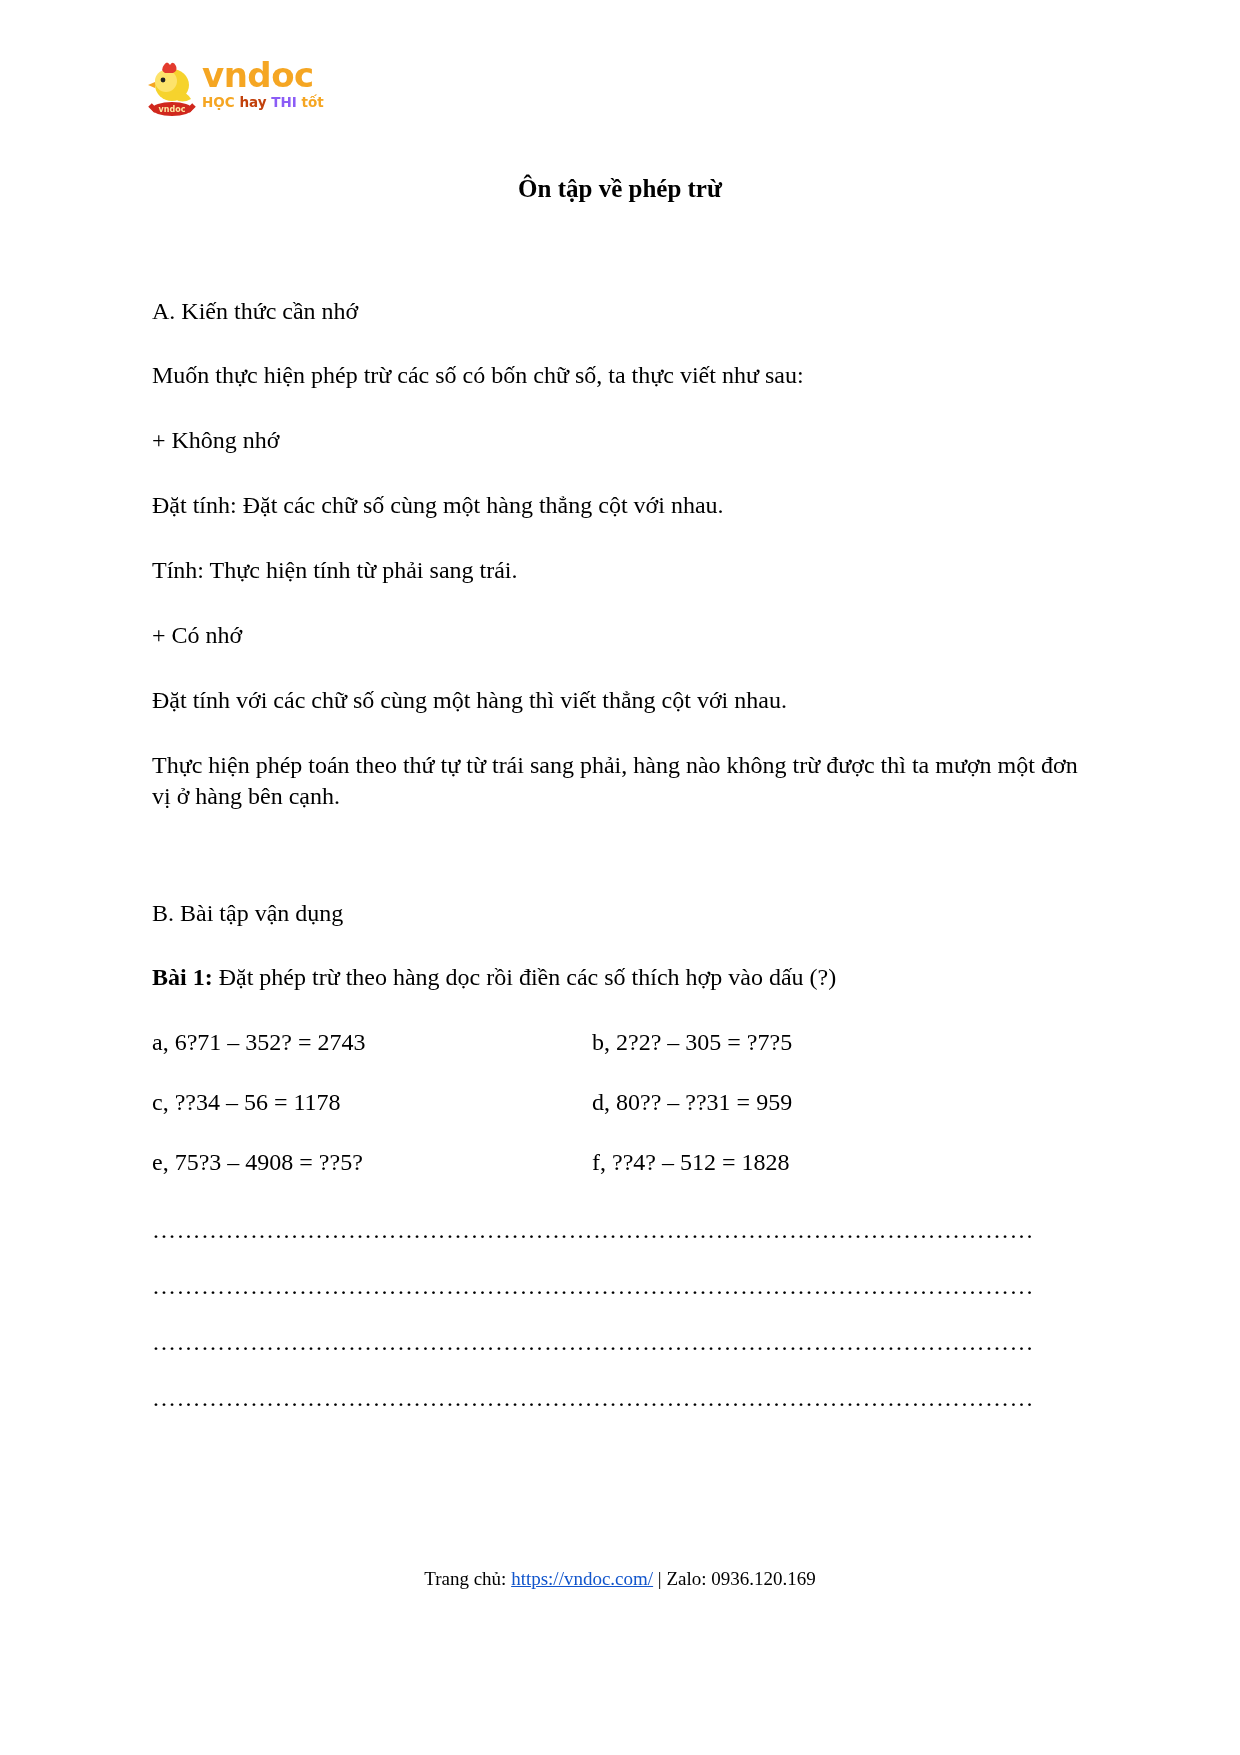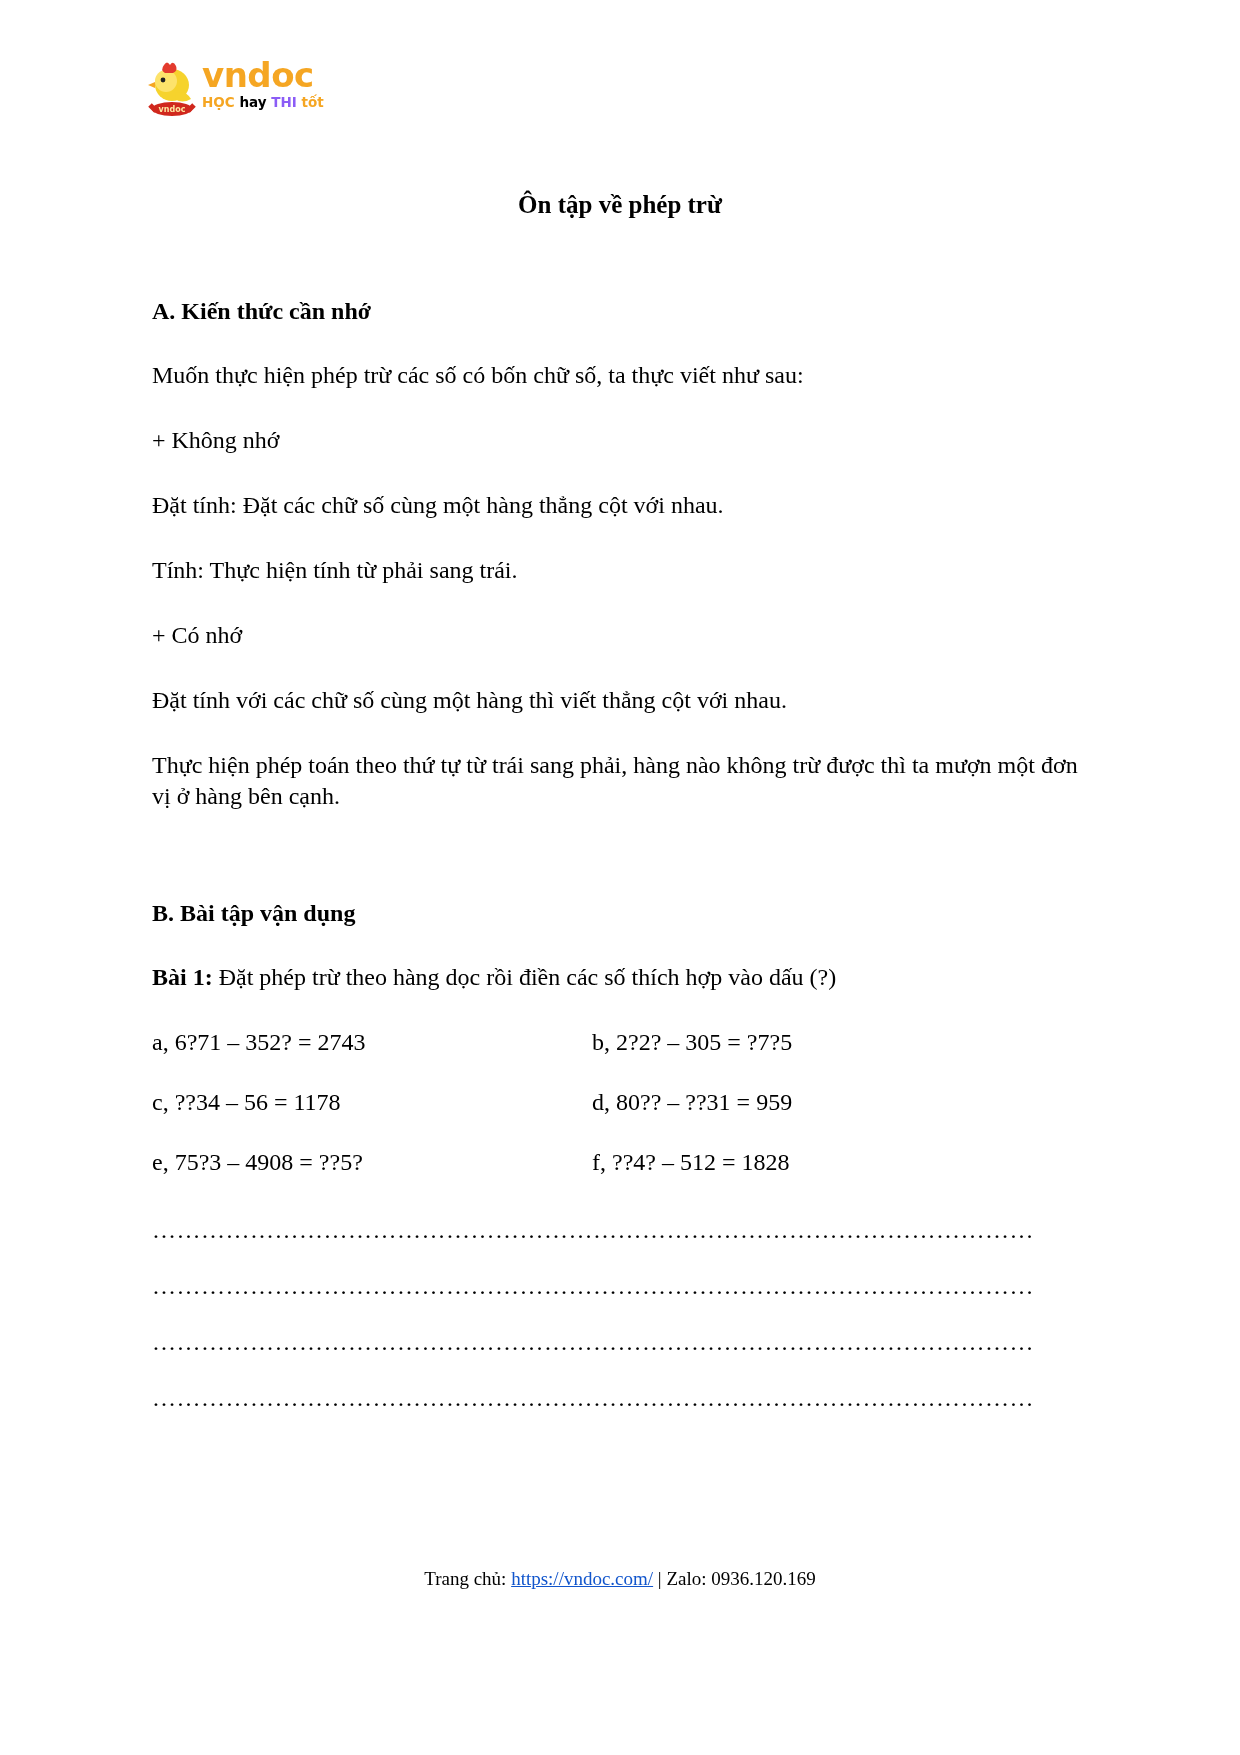--- a/index.html
+++ b/index.html
@@ -52,46 +52,46 @@
   }
   .logo-tag {
     font-family: "DejaVu Sans", sans-serif;
     font-weight: bold;
     font-size: 13.5px;
     line-height: 16px;
     margin-top: 1px;
     white-space: nowrap;
   }
   .tag-hoc { color: #f5a623; }
-  .tag-hay { color: #000000; }
+  .tag-hay { color: #c2410c; }
   .tag-thi { color: #8b5cf6; }
   .tag-tot { color: #f5a623; }
 
   
   .doc-title {
     position: absolute;
     left: 0;
     width: 1240px;
     text-align: center;
     font-weight: bold;
     font-size: 25px;
     line-height: 30px;
   }
   .title-1 { top: 137px; }
-  .title-2 { top: 190px; }
+  .title-2 { top: 174px; }
 
   
   .content {
     position: absolute;
     left: 152px;
     top: 296px;
     width: 940px;
   }
   .h-sec {
-    font-weight: bold;
+    font-weight: normal;
     font-size: 24px;
     line-height: 30px;
     margin: 0 0 34px 0;
   }
   .para {
     font-size: 24px;
     line-height: 31px;
     margin: 0 0 34px 0;
   }
   .para.multi { margin-bottom: 30px; }

